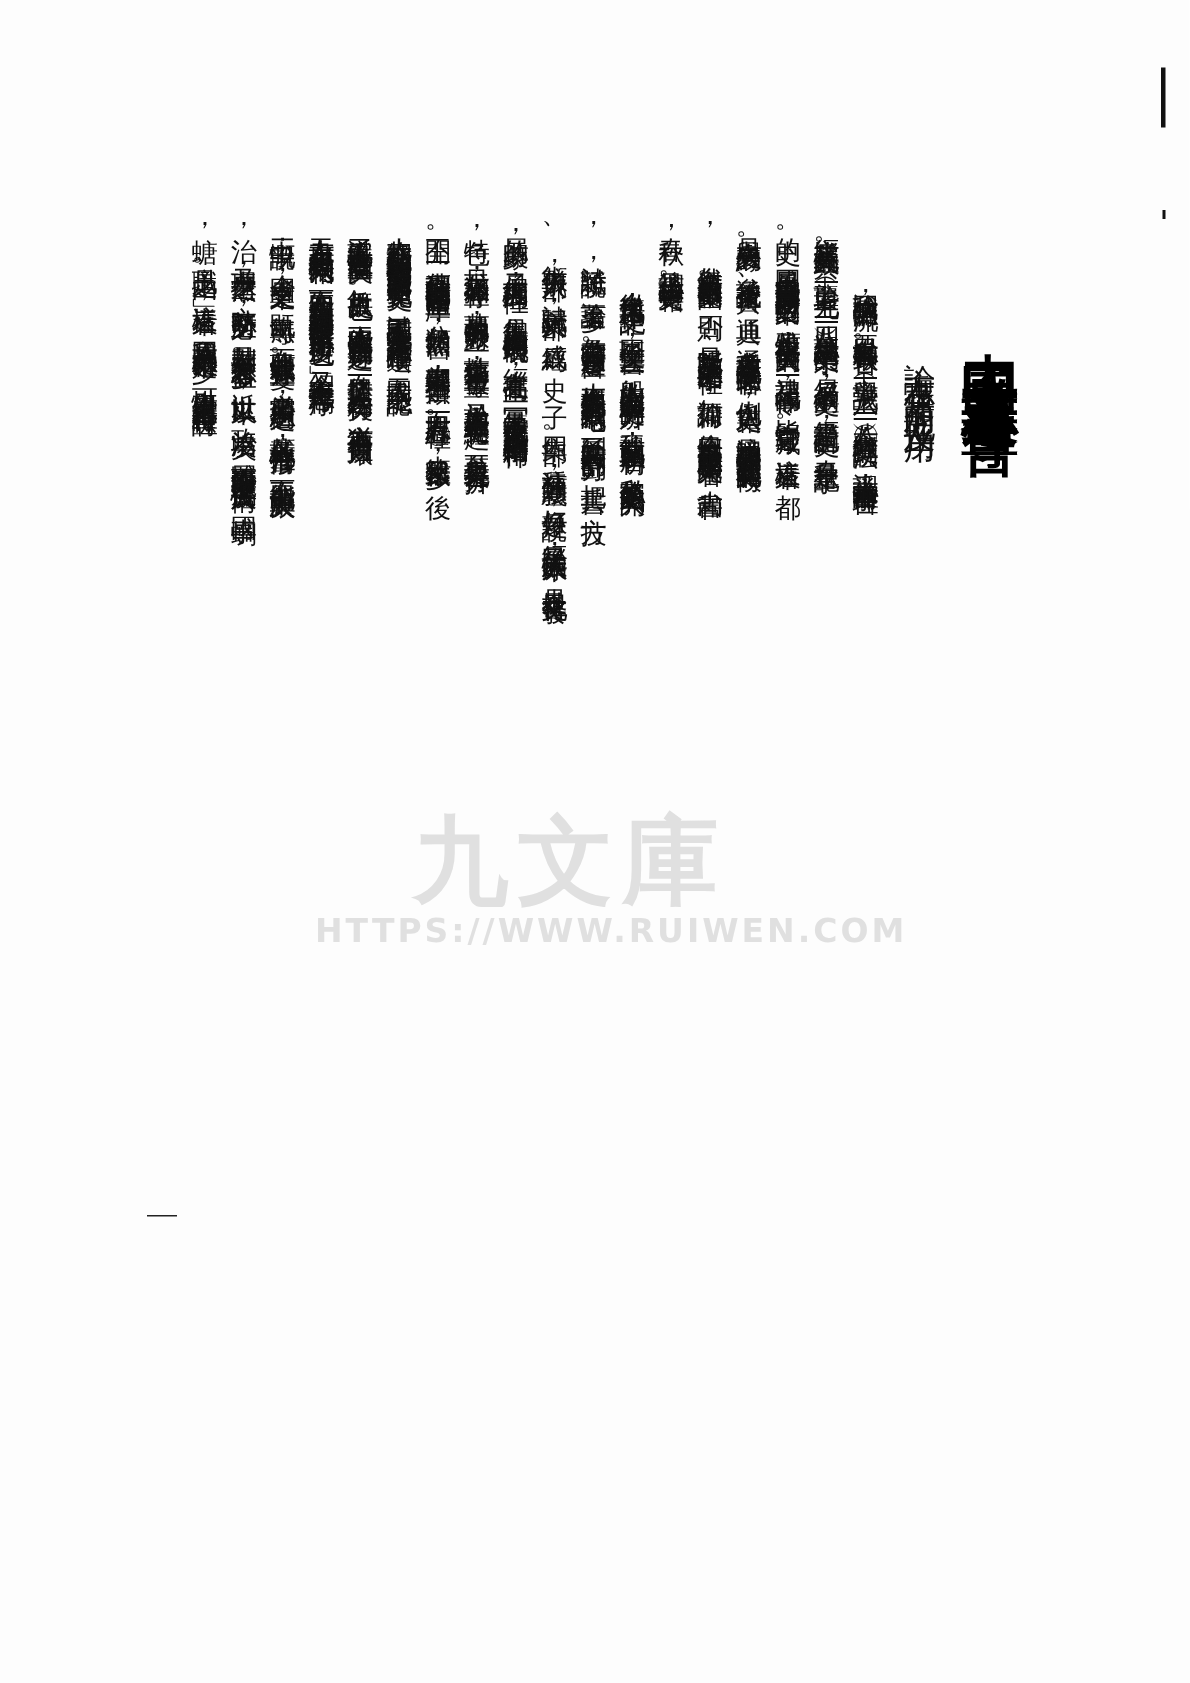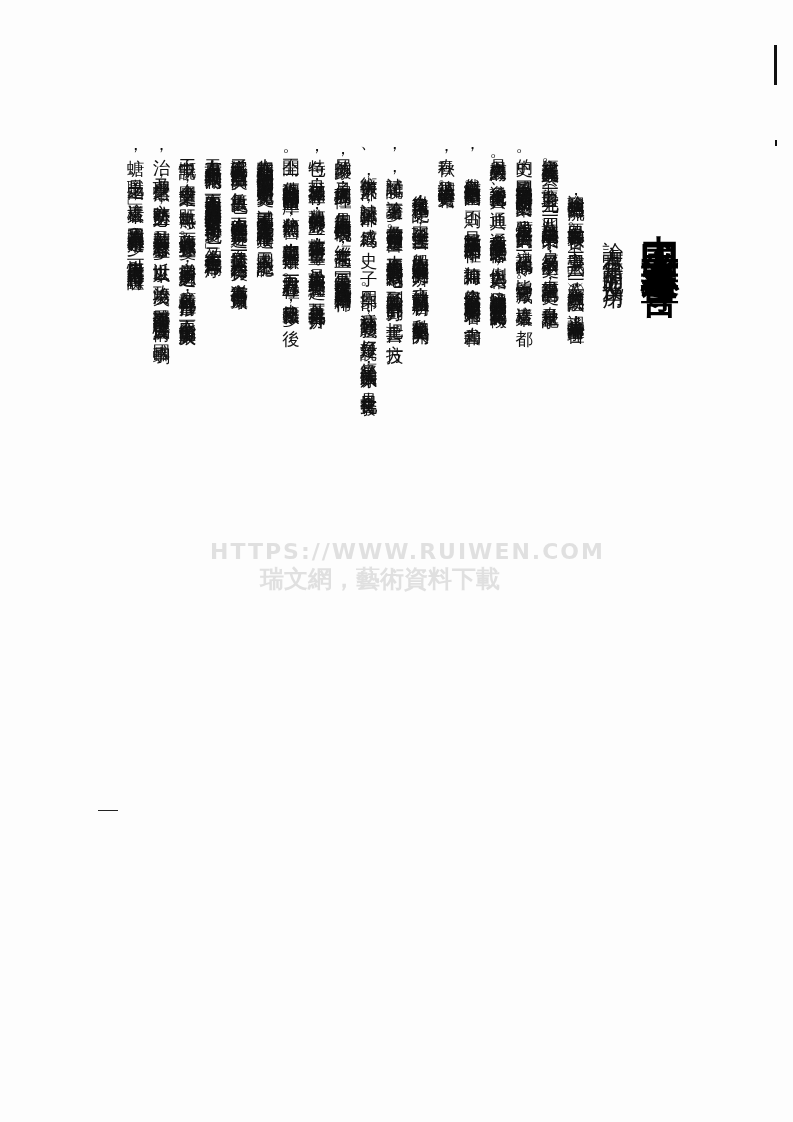--- a/index.html
+++ b/index.html
@@ -118,22 +118,22 @@
 </head>
 <body>
 
 <div class="page">
 
   <div class="edge-mark"></div>
   <div class="edge-mark small"></div>
   <div class="dash-mark"></div>
 
   <div class="watermark">
+    <div class="wm-big">九文庫</div>
     <div class="wm-url">HTTPS://WWW.RUIWEN.COM</div>
-    <div class="wm-slogan">瑞文網，藝術資料下載</div>
   </div>
 
   <h1 class="title" style="margin:0;">中國方志叢書導言</h1>
 
   <h2 class="subtitle" style="margin:0;font-weight:normal;">論方志在史籍中的地位及功用</h2>
 
   <div class="body-text">
     <span class="col indent">論我國史籍的源流，要以尙書和春秋最古。章學誠（一七三八—一八〇一）有六經皆史的說法，認爲古人未嘗離事而言理，</span>
     <span class="col">六經皆是先王的政典。龔自珍（一七九二—一八四一）認爲六經是周史的宗子。易經是卜筮的史，書經是記言的史，春秋是記事</span>
     <span class="col">的史。國風是史官採自民間的詩而要付之司樂的，雅頌是史官採自士大夫的，禮記是一代的律令，皆歸史官守藏。這樣看來，都</span>

